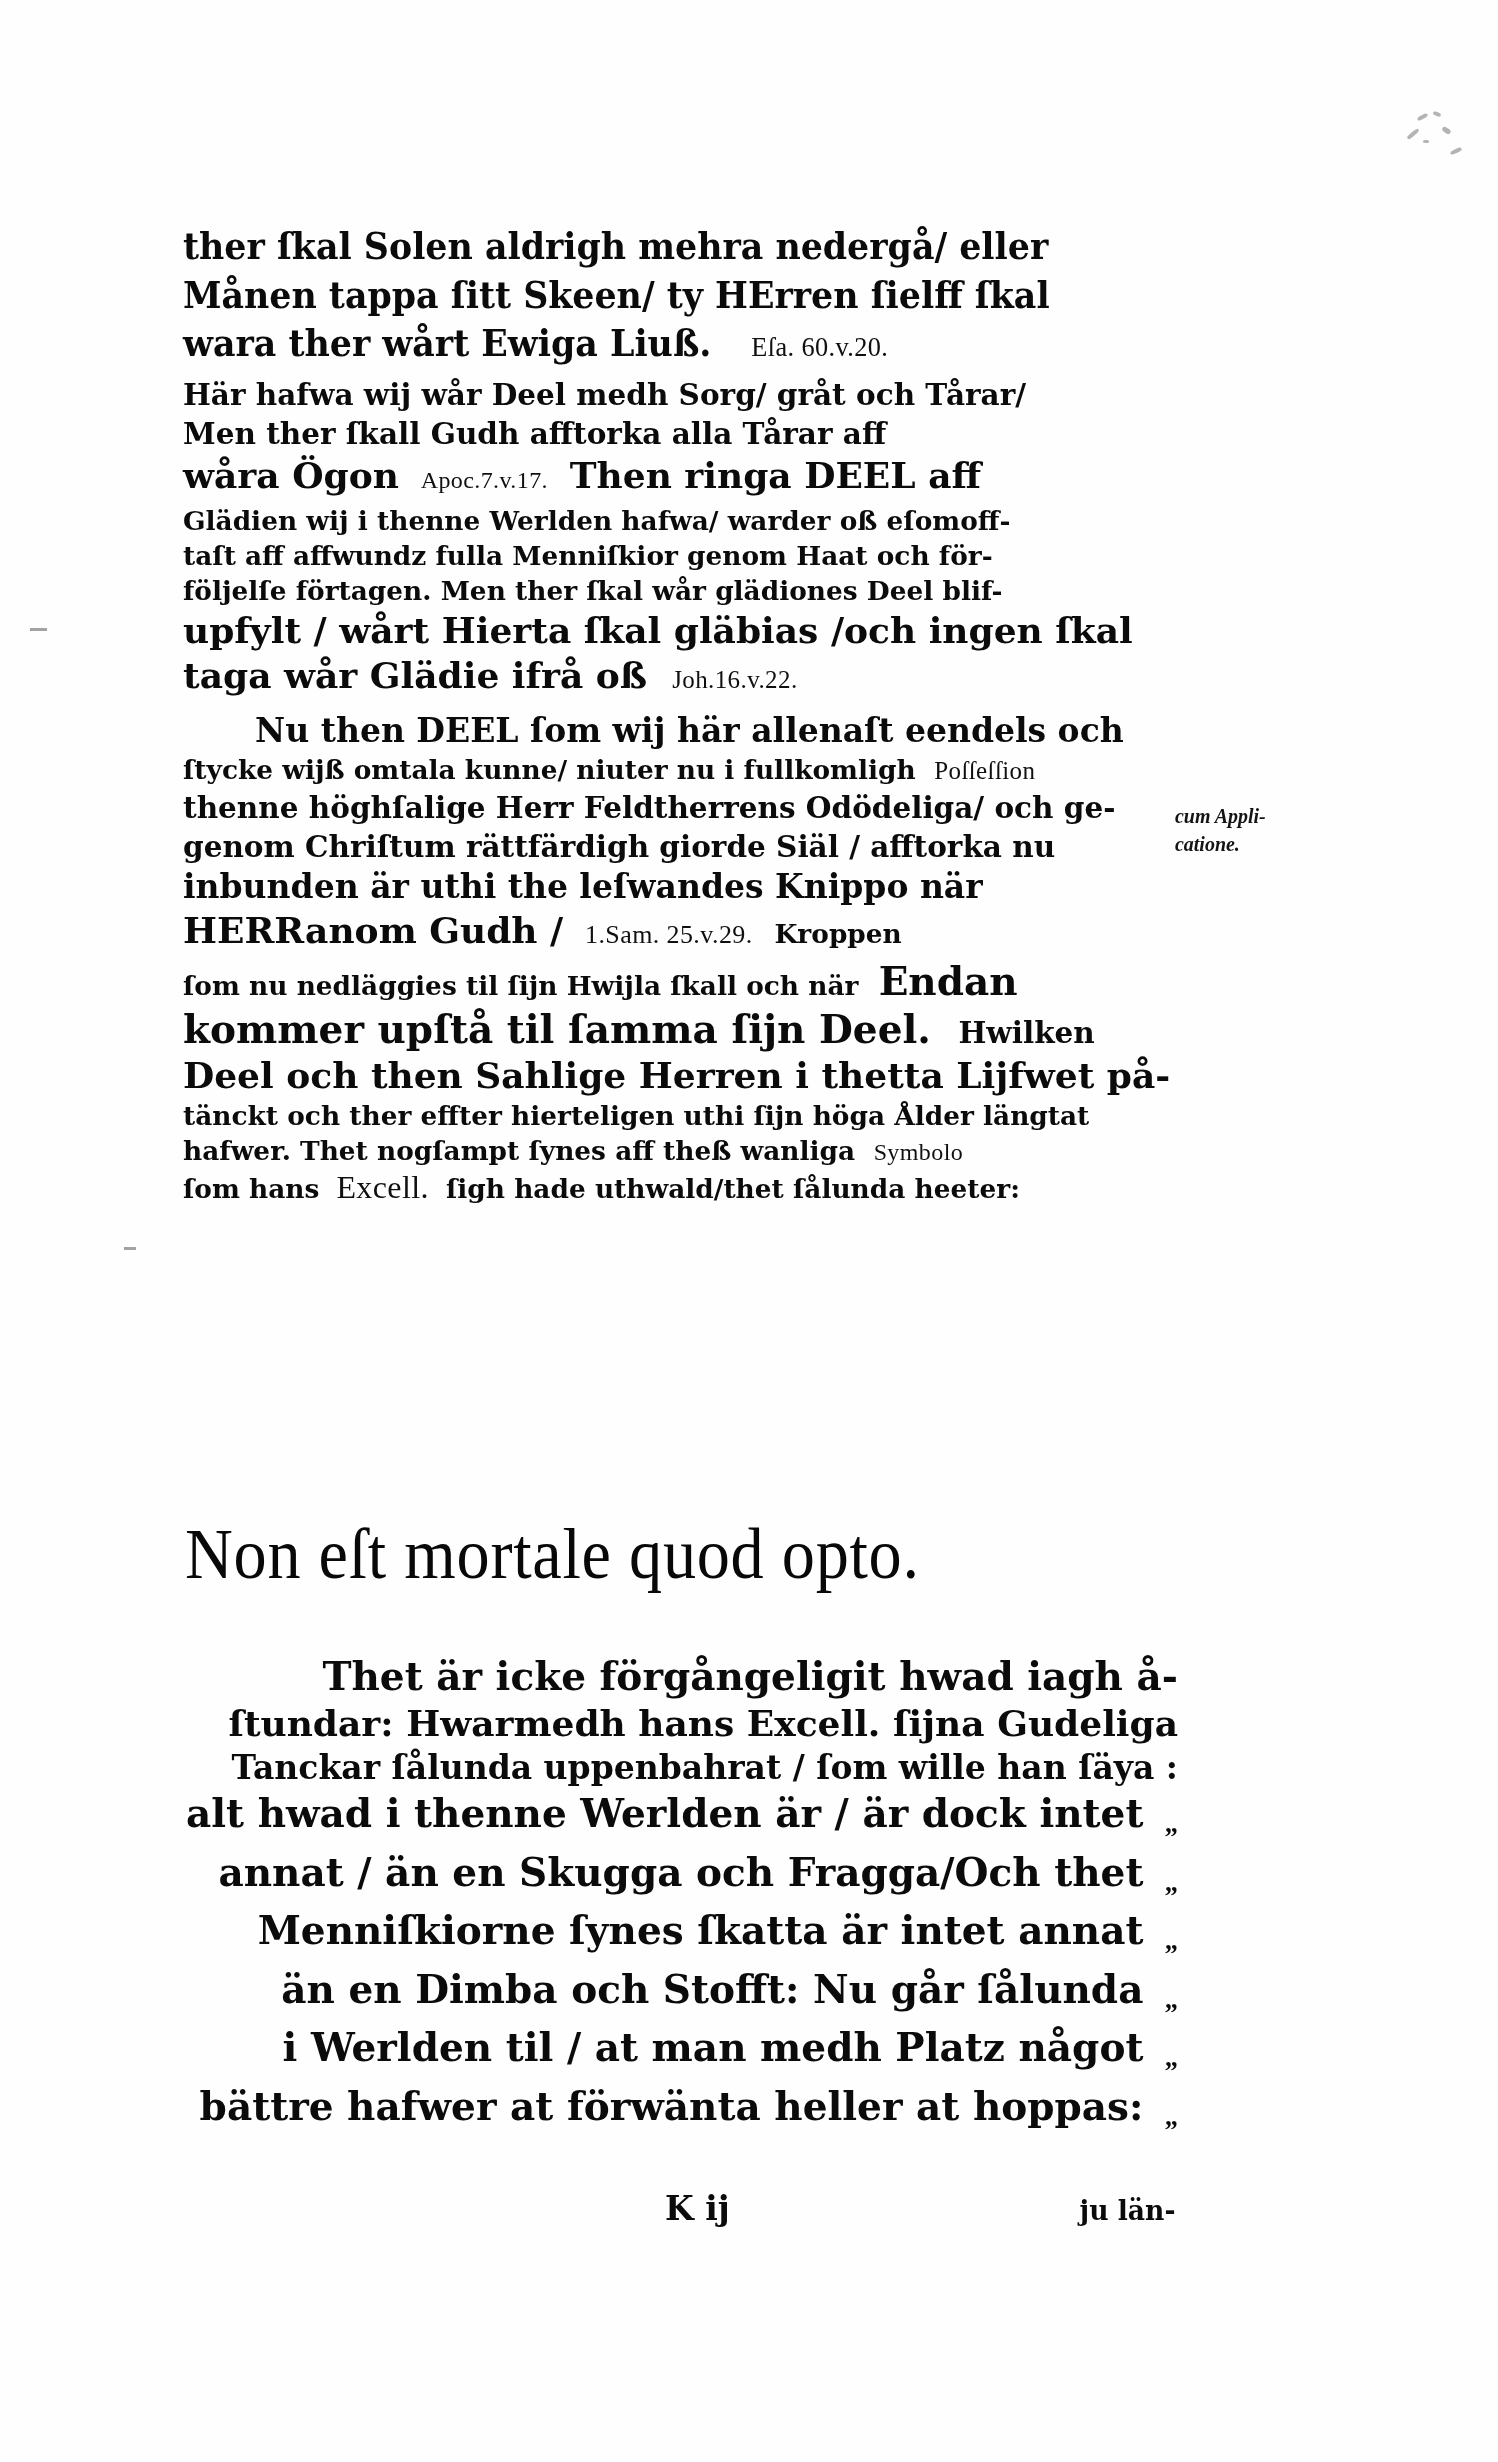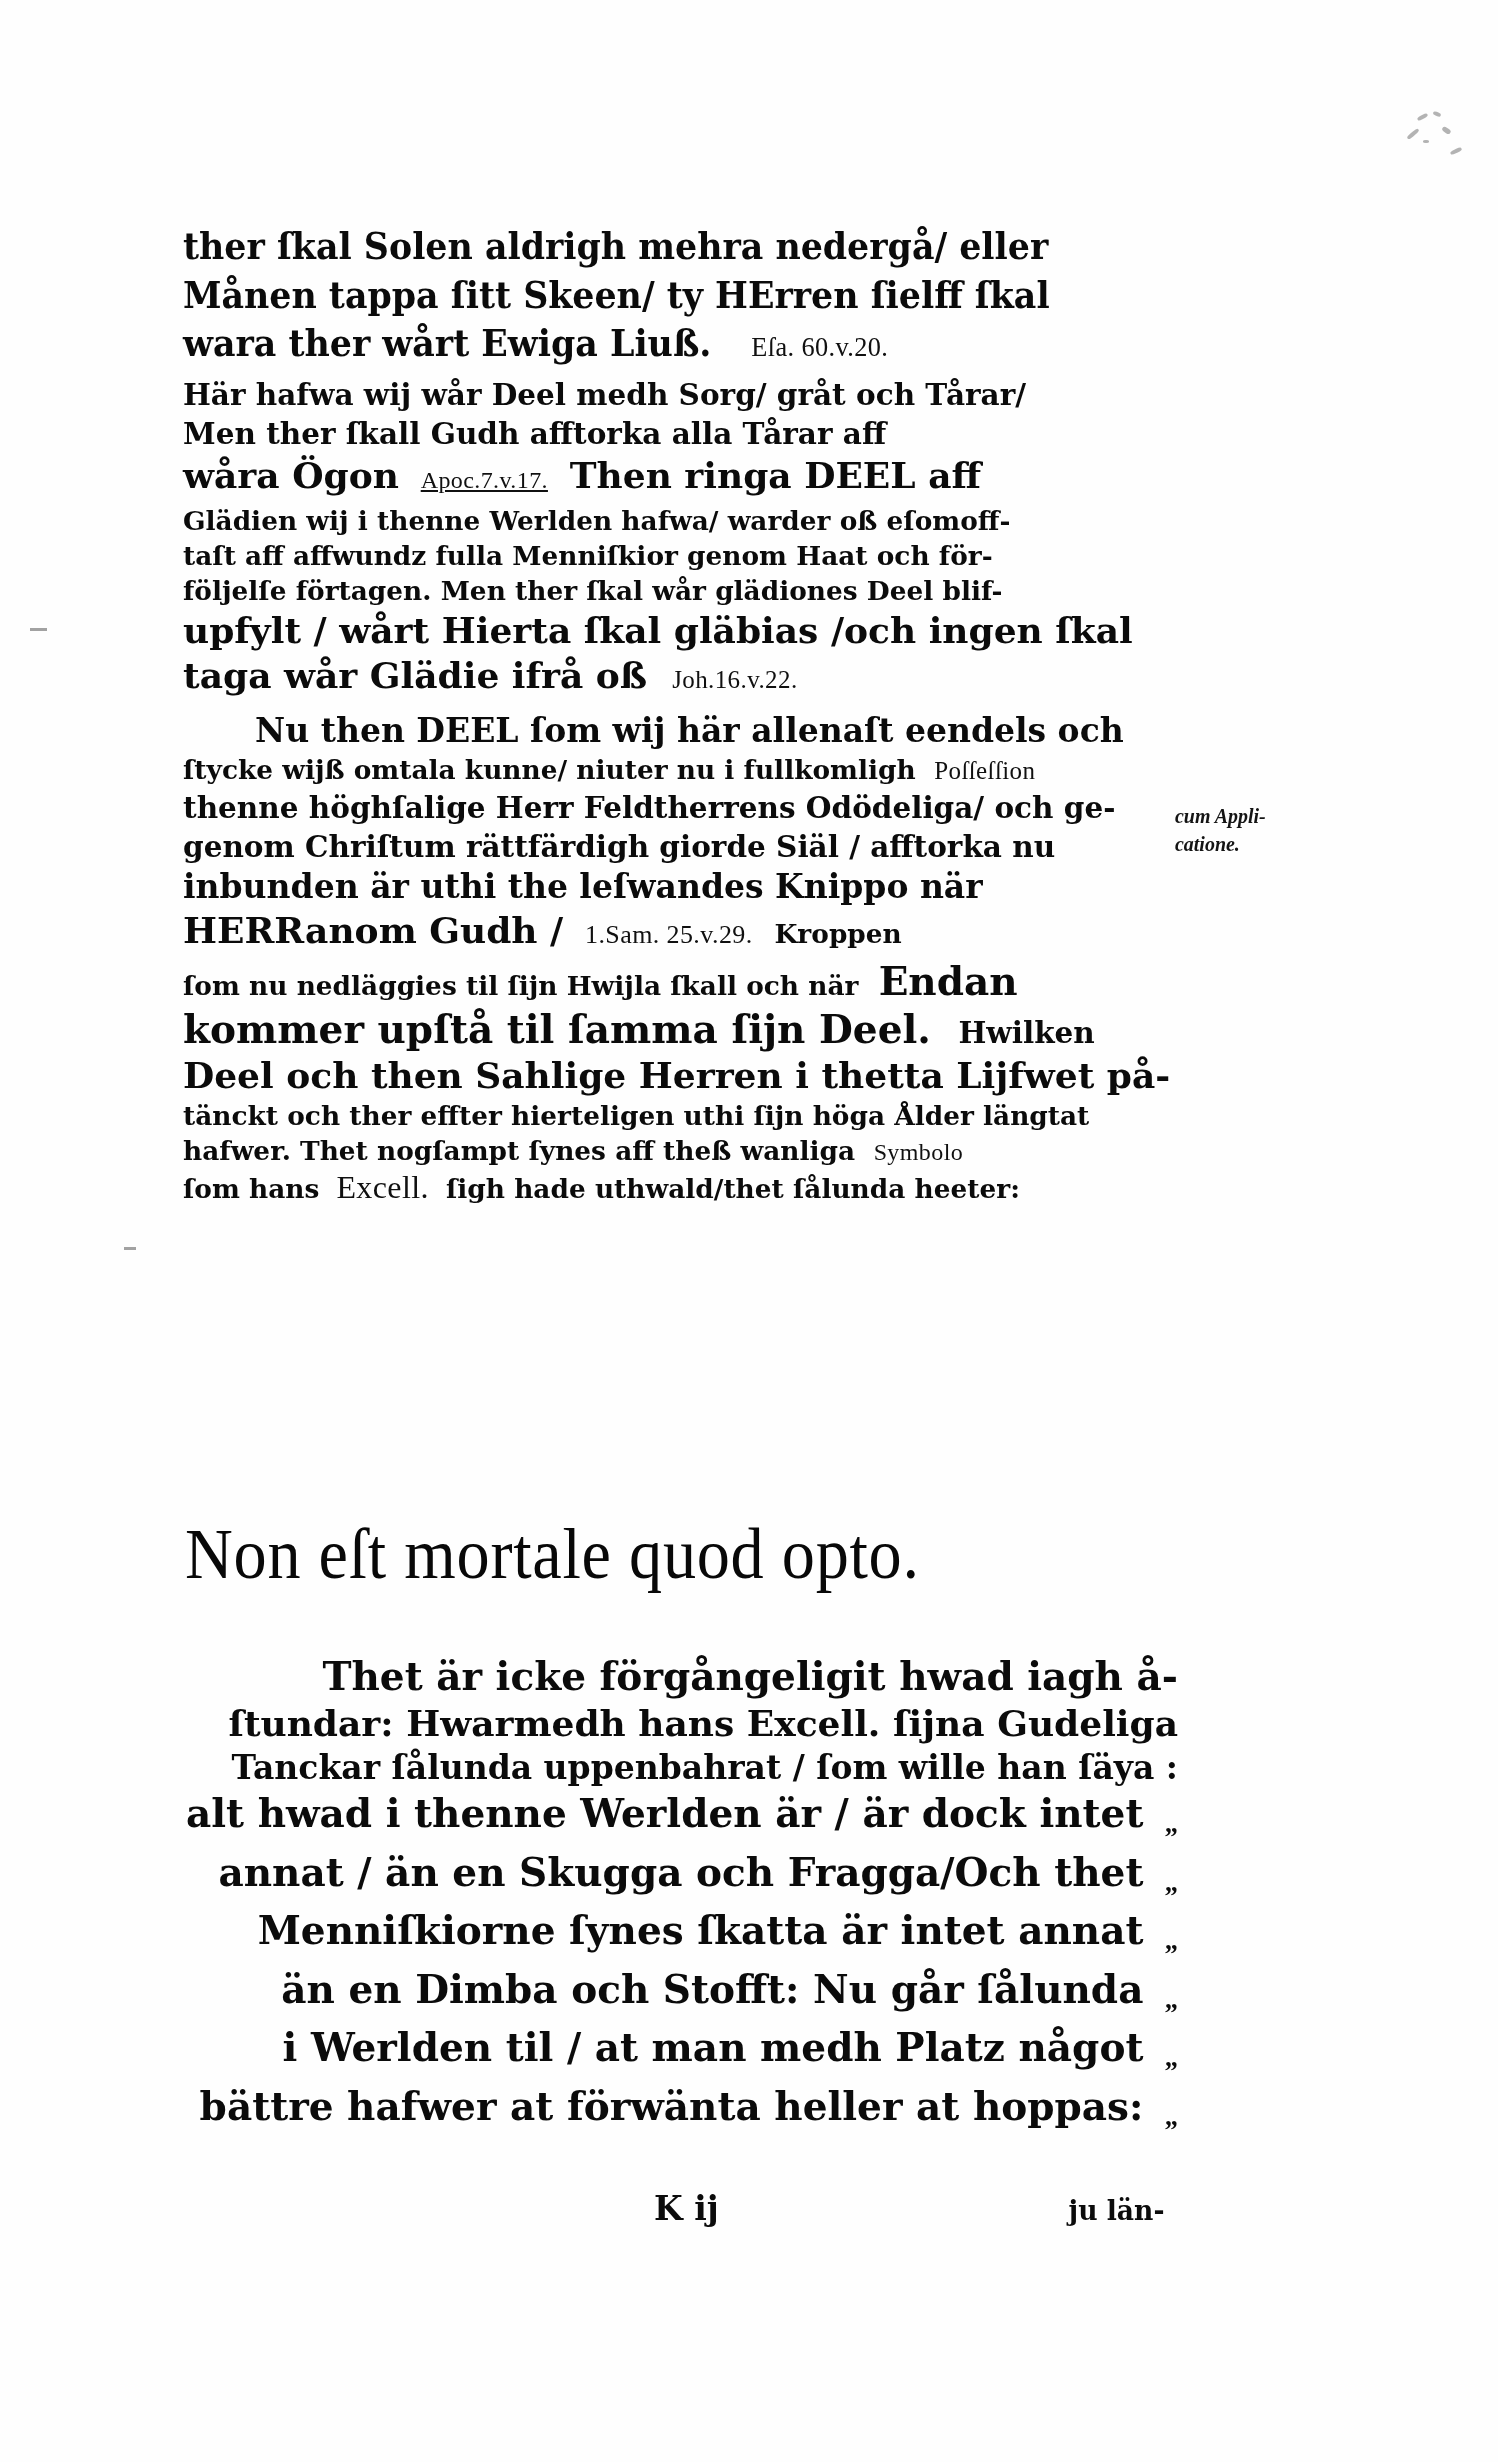--- a/index.html
+++ b/index.html
@@ -137,21 +137,21 @@
     font-family: "Liberation Serif", serif;
     font-weight: 700;
     font-size: 26.4px;
     vertical-align: -4.7px;
     padding-left: 7.8px;
   }
 
   
   .footline {
     position: absolute;
-    left: 172px;
+    left: 183px;
     top: 2189px;
     width: 995px;
     display: flex;
     align-items: baseline;
   }
   .sig {
     font-family: "DejaVu Serif", serif;
     font-weight: 700;
     font-size: 33px;
     color: #0b0b0b;
@@ -199,21 +199,21 @@
 
     <div class="blk-dense" style="margin-top:4.7px;">
       <div class="row fr s36">
         <span>Här hafwa wij wår Deel medh Sorg/ gråt och Tårar/</span>
       </div>
       <div class="row fr s36">
         <span>Men ther ſkall Gudh afftorka alla Tårar aff</span>
       </div>
       <div class="row fr s44">
         <span>wåra Ögon</span>
-        <span class="rm" style="font-size:24px;padding:0 9.3px;text-decoration:underline;">Apoc.7.v.17.</span>
+        <span class="rm" style="font-size:24px;padding:0 9.3px;">Apoc.7.v.17.</span>
         <span>Then ringa DEEL aff</span>
       </div>
       <div class="row fr s32">
         <span>Glädien wij i thenne Werlden hafwa/ warder oß eſomoff-</span>
       </div>
       <div class="row fr s32">
         <span>taſt aff affwundz fulla Menniſkior genom Haat och för-</span>
       </div>
       <div class="row fr s32">
         <span>följelſe förtagen.    Men ther ſkal wår glädiones Deel blif-</span>

